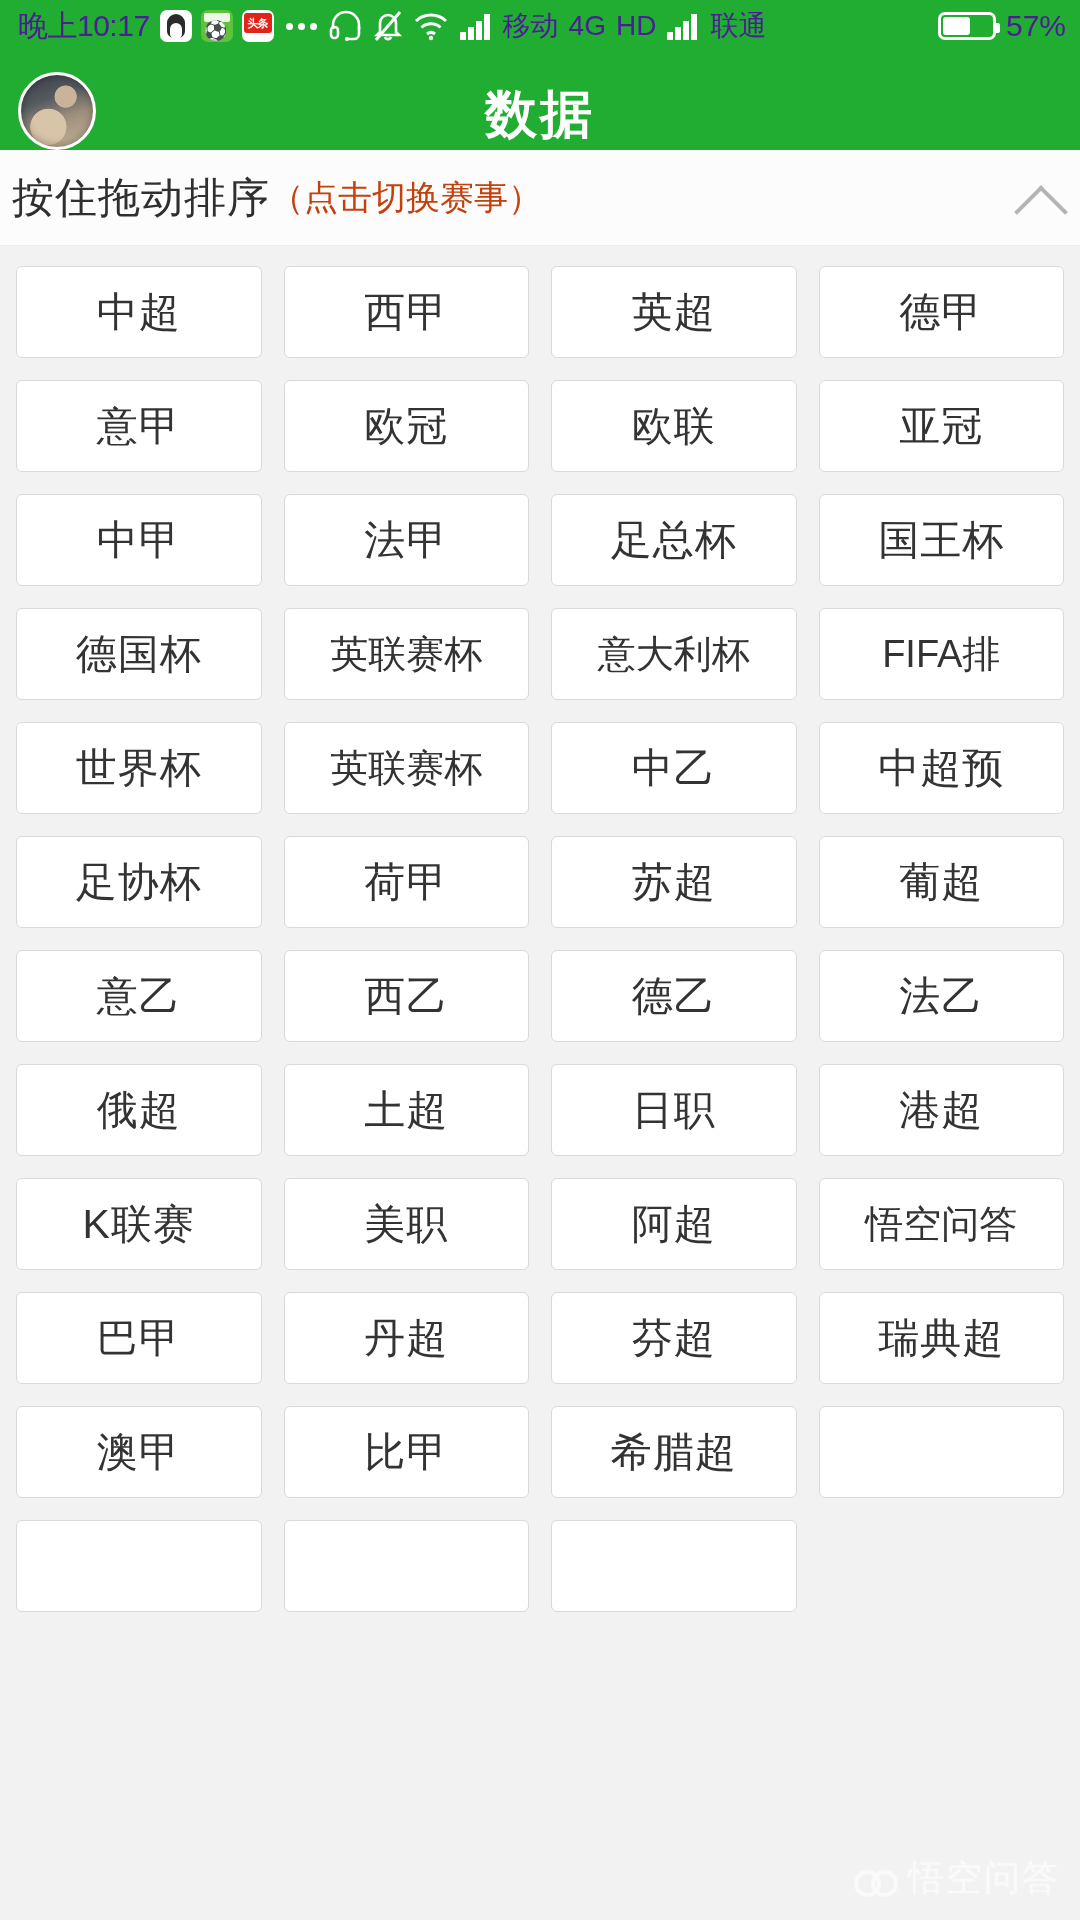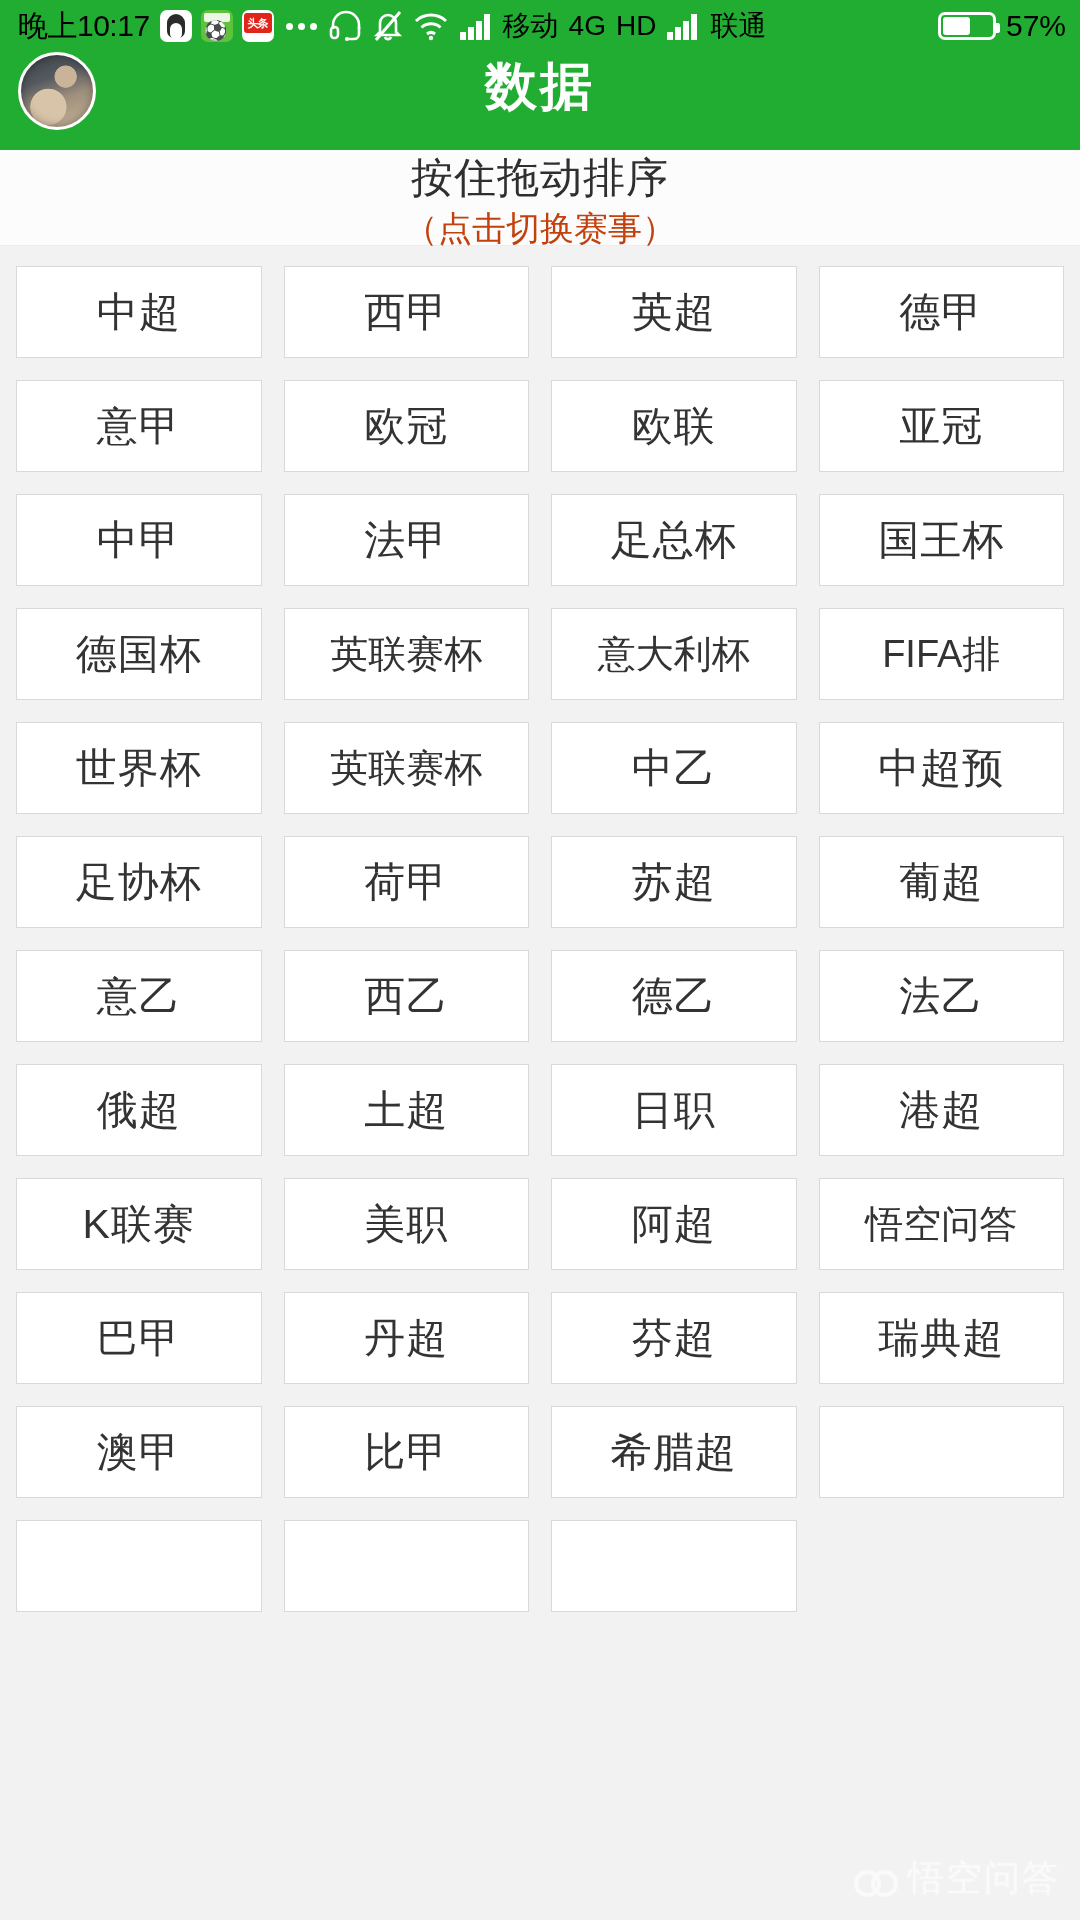--- a/index.html
+++ b/index.html
@@ -9,21 +9,21 @@
     font-family:"Liberation Sans","DejaVu Sans",sans-serif;
     overflow:hidden;
   }
 
   
   .statusbar{
     height:52px; width:100%;
     background:#21ad32;
     display:flex; align-items:center;
     padding:0 14px 0 18px;
-    color:#000000;
+    color:#4c1d95;
     gap:10px;
     position:relative;
   }
   .sb-time{ font-size:30px; letter-spacing:-0.5px; white-space:nowrap; }
   .sb-icons-left{ display:flex; align-items:center; gap:9px; }
 
   .app-ico{ width:32px;height:32px;border-radius:7px;display:block;position:relative;overflow:hidden;flex:0 0 auto;}
   .ico-qq{ background:#ffffff; }
   .ico-qq::before{
     content:""; position:absolute; left:7px; top:4px; width:18px; height:24px;
@@ -68,21 +68,21 @@
   }
   .battery > span{
     position:absolute; left:2px; top:2px; bottom:2px; width:52%;
     background:#ffffff; border-radius:3px; display:block;
   }
   .sb-pct{ font-size:30px; }
 
   
   .titlebar{
     height:98px; background:#21ad32;
-    display:flex; align-items:flex-start; position:relative;
+    display:flex; align-items:flex-end; position:relative;
   }
   .avatar{
     width:78px;height:78px;border-radius:50%;
     margin-left:18px;
     border:3px solid #ffffff;
     background:
       radial-gradient(circle at 62% 30%, #c9b49a 0 16%, rgba(0,0,0,0) 17%),
       radial-gradient(circle at 38% 72%, #d8c4a8 0 26%, rgba(0,0,0,0) 27%),
       linear-gradient(160deg,#3d4148 0%,#555a60 34%,#9e8f7c 60%,#cbb99d 100%);
     box-shadow:inset 0 0 10px rgba(0,0,0,.35);
@@ -91,21 +91,20 @@
   .title-text{
     position:absolute; left:0; right:0; text-align:center;
     color:#ffffff; font-size:52px; font-weight:bold; letter-spacing:3px;
   }
 
   
   .sort-header{
     height:96px; background:#fcfcfc;
     display:flex; align-items:center; padding:0 12px;
     border-bottom:1px solid #ededed;
-    flex-direction:column;
   }
   .sort-main{ font-size:42px; color:#2f2f2f; letter-spacing:1px; }
   .sort-sub{ font-size:34px; color:#c2410c; letter-spacing:0px; }
   .chevron{ margin-left:auto; width:54px; height:54px; position:relative; }
   .chevron::before{
     content:""; position:absolute; left:8px; top:22px;
     width:34px; height:34px;
     border-left:4px solid #b4b4b4; border-top:4px solid #b4b4b4;
     transform:rotate(45deg); transform-origin:center;
   }
@@ -121,21 +120,21 @@
   .grid{
     display:grid;
     grid-template-columns:repeat(4,1fr);
     column-gap:22px;
     row-gap:22px;
   }
   .cell{
     height:92px;
     background:#ffffff;
     border:1px solid #d9d9d9;
-    border-radius:0;
+    border-radius:6px;
     display:flex; align-items:center; justify-content:center;
     font-size:41px; color:#333333;
     letter-spacing:1px;
     white-space:nowrap;
     overflow:hidden;
   }
   .cell.narrow{ font-size:38px; letter-spacing:0; }
   .cell.empty{ color:transparent; }
 
   

